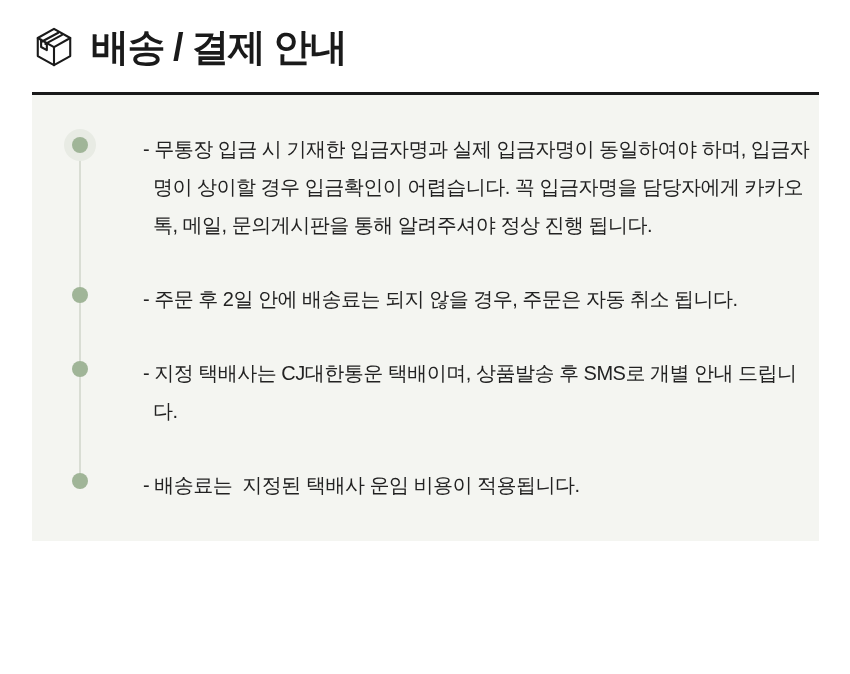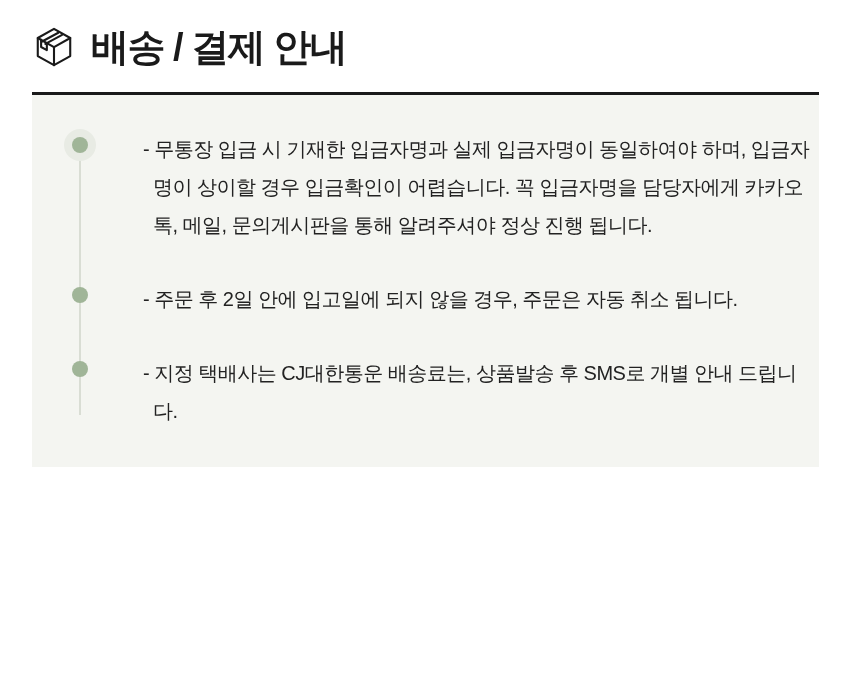--- a/index.html
+++ b/index.html
@@ -101,27 +101,31 @@
   <section class="panel">
     <div class="items">
 
       <div class="item item-first">
         <span class="dot"></span>
         <p class="txt">- 무통장 입금 시 기재한 입금자명과 실제 입금자명이 동일하여야 하며, 입금자명이 상이할 경우 입금확인이 어렵습니다. 꼭 입금자명을 담당자에게 카카오톡, 메일, 문의게시판을 통해 알려주셔야 정상 진행 됩니다.</p>
       </div>
 
       <div class="item">
         <span class="dot"></span>
-        <p class="txt">- 주문 후 2일 안에 입고일에 되지 않을 경우, 주문은 자동 취소 됩니다.</p>
+        <p class="txt">- 주문 후 2일 안에 배송료는 되지 않을 경우, 주문은 자동 취소 됩니다.</p>
       </div>
 
 
 
       <div class="item">
         <span class="dot"></span>
-        <p class="txt">- 지정 택배사는 CJ대한통운 배송료는, 상품발송 후 SMS로 개별 안내 드립니다.</p>
+        <p class="txt">- 지정 택배사는 CJ대한통운 택배이며, 상품발송 후 SMS로 개별 안내 드립니다.</p>
       </div>
 
+      <div class="item">
+        <span class="dot"></span>
+        <p class="txt">- 배송료는  지정된 택배사 운임 비용이 적용됩니다.</p>
+      </div>
 
     </div>
   </section>
 
 </div>
 
 </body></html>

